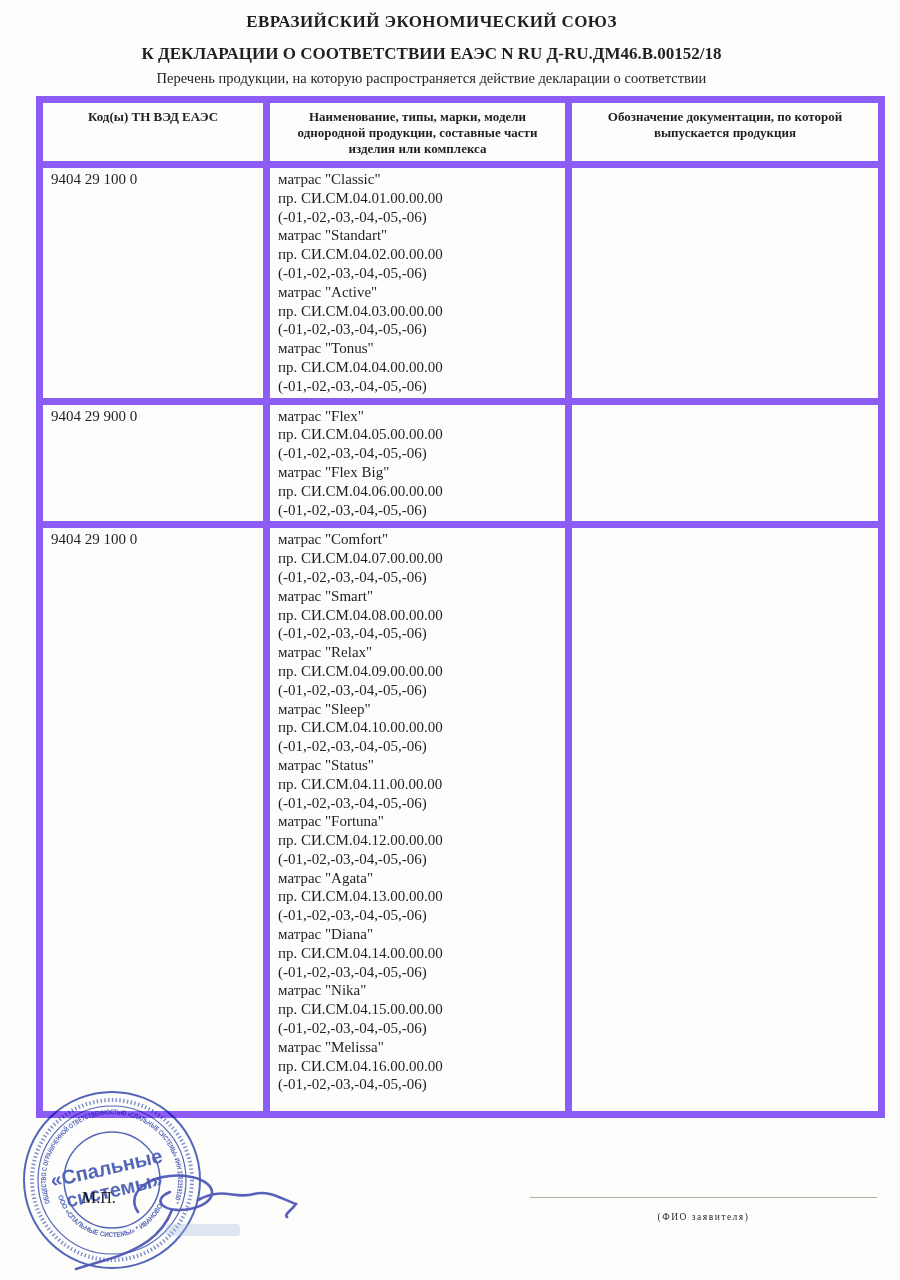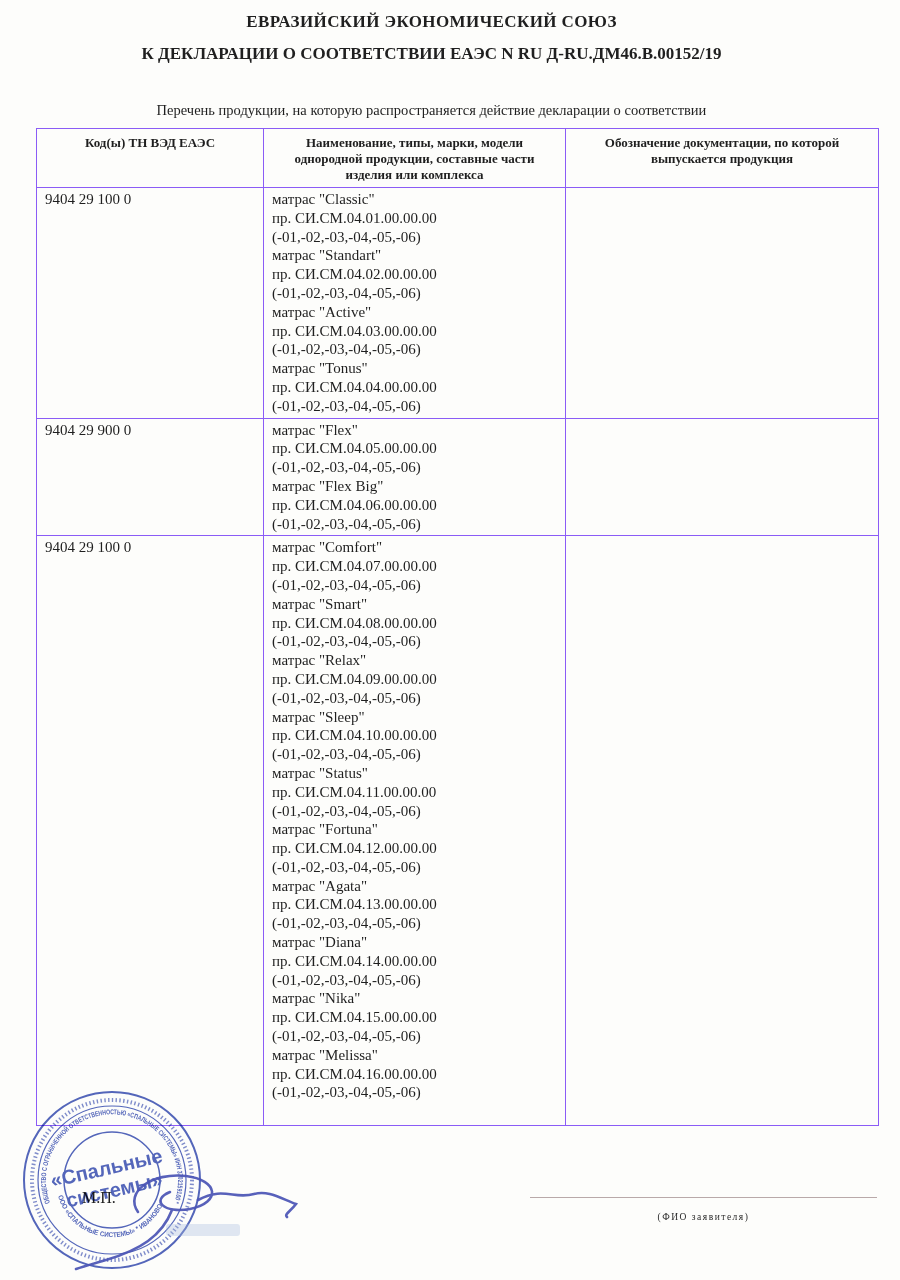--- a/index.html
+++ b/index.html
@@ -5,27 +5,27 @@
   html,body{margin:0;padding:0;}
   body{
     width:900px;height:1280px;position:relative;overflow:hidden;
     background:#fdfdfb;color:#1f1f1f;
     font-family:"Liberation Serif","DejaVu Serif",serif;
   }
   .titles{width:863px;text-align:center;}
   .t1{margin-top:12px;font-size:17px;font-weight:bold;letter-spacing:.4px;}
   .t2{margin-top:13px;font-size:15px;font-weight:bold;}
   .t3{margin-top:12px;font-size:17px;font-weight:bold;}
-  .subtitle{margin-top:38px;font-size:14.5px;font-weight:normal;}
+  .subtitle{margin-top:6px;font-size:14.5px;font-weight:normal;}
 
   table.products{
     margin:9px 0 0 36px;width:842px;border-collapse:collapse;table-layout:fixed;
   }
   table.products th, table.products td{
-    border:1px solid #8b5cf6;vertical-align:top;box-sizing:border-box;
+    border:7px solid #8b5cf6;vertical-align:top;box-sizing:border-box;
   }
   table.products th{
     font-size:13px;font-weight:bold;text-align:center;
     padding:6px 10px 4px 10px;line-height:16px;height:47px;
   }
   table.products td{
     font-size:15px;line-height:18.8px;padding:2px 8px 2px 8px;
     white-space:pre-line;
   }
   col.c1{width:227px}col.c2{width:302px}col.c3{width:313px}
@@ -47,21 +47,21 @@
   .stamp-layer{
     position:absolute;left:0px;top:1066px;width:330px;height:214px;z-index:2;
     mix-blend-mode:multiply;pointer-events:none;
   }
 </style>
 </head>
 <body>
 
 <div class="titles">
   <div class="t1">ЕВРАЗИЙСКИЙ ЭКОНОМИЧЕСКИЙ СОЮЗ</div>
-  <div class="t3">К ДЕКЛАРАЦИИ О СООТВЕТСТВИИ ЕАЭС N RU Д-RU.ДМ46.В.00152/19</div>
+  <div class="t3">К ДЕКЛАРАЦИИ О СООТВЕТСТВИИ ЕАЭС N RU Д-RU.ДМ46.В.00152/18</div>
   <div class="subtitle">Перечень продукции, на которую распространяется действие декларации о соответствии</div>
 </div>
 
 <table class="products">
   <colgroup>
       <col class="c1">
       <col class="c2">
       <col class="c3">
     </colgroup>
   <thead>

